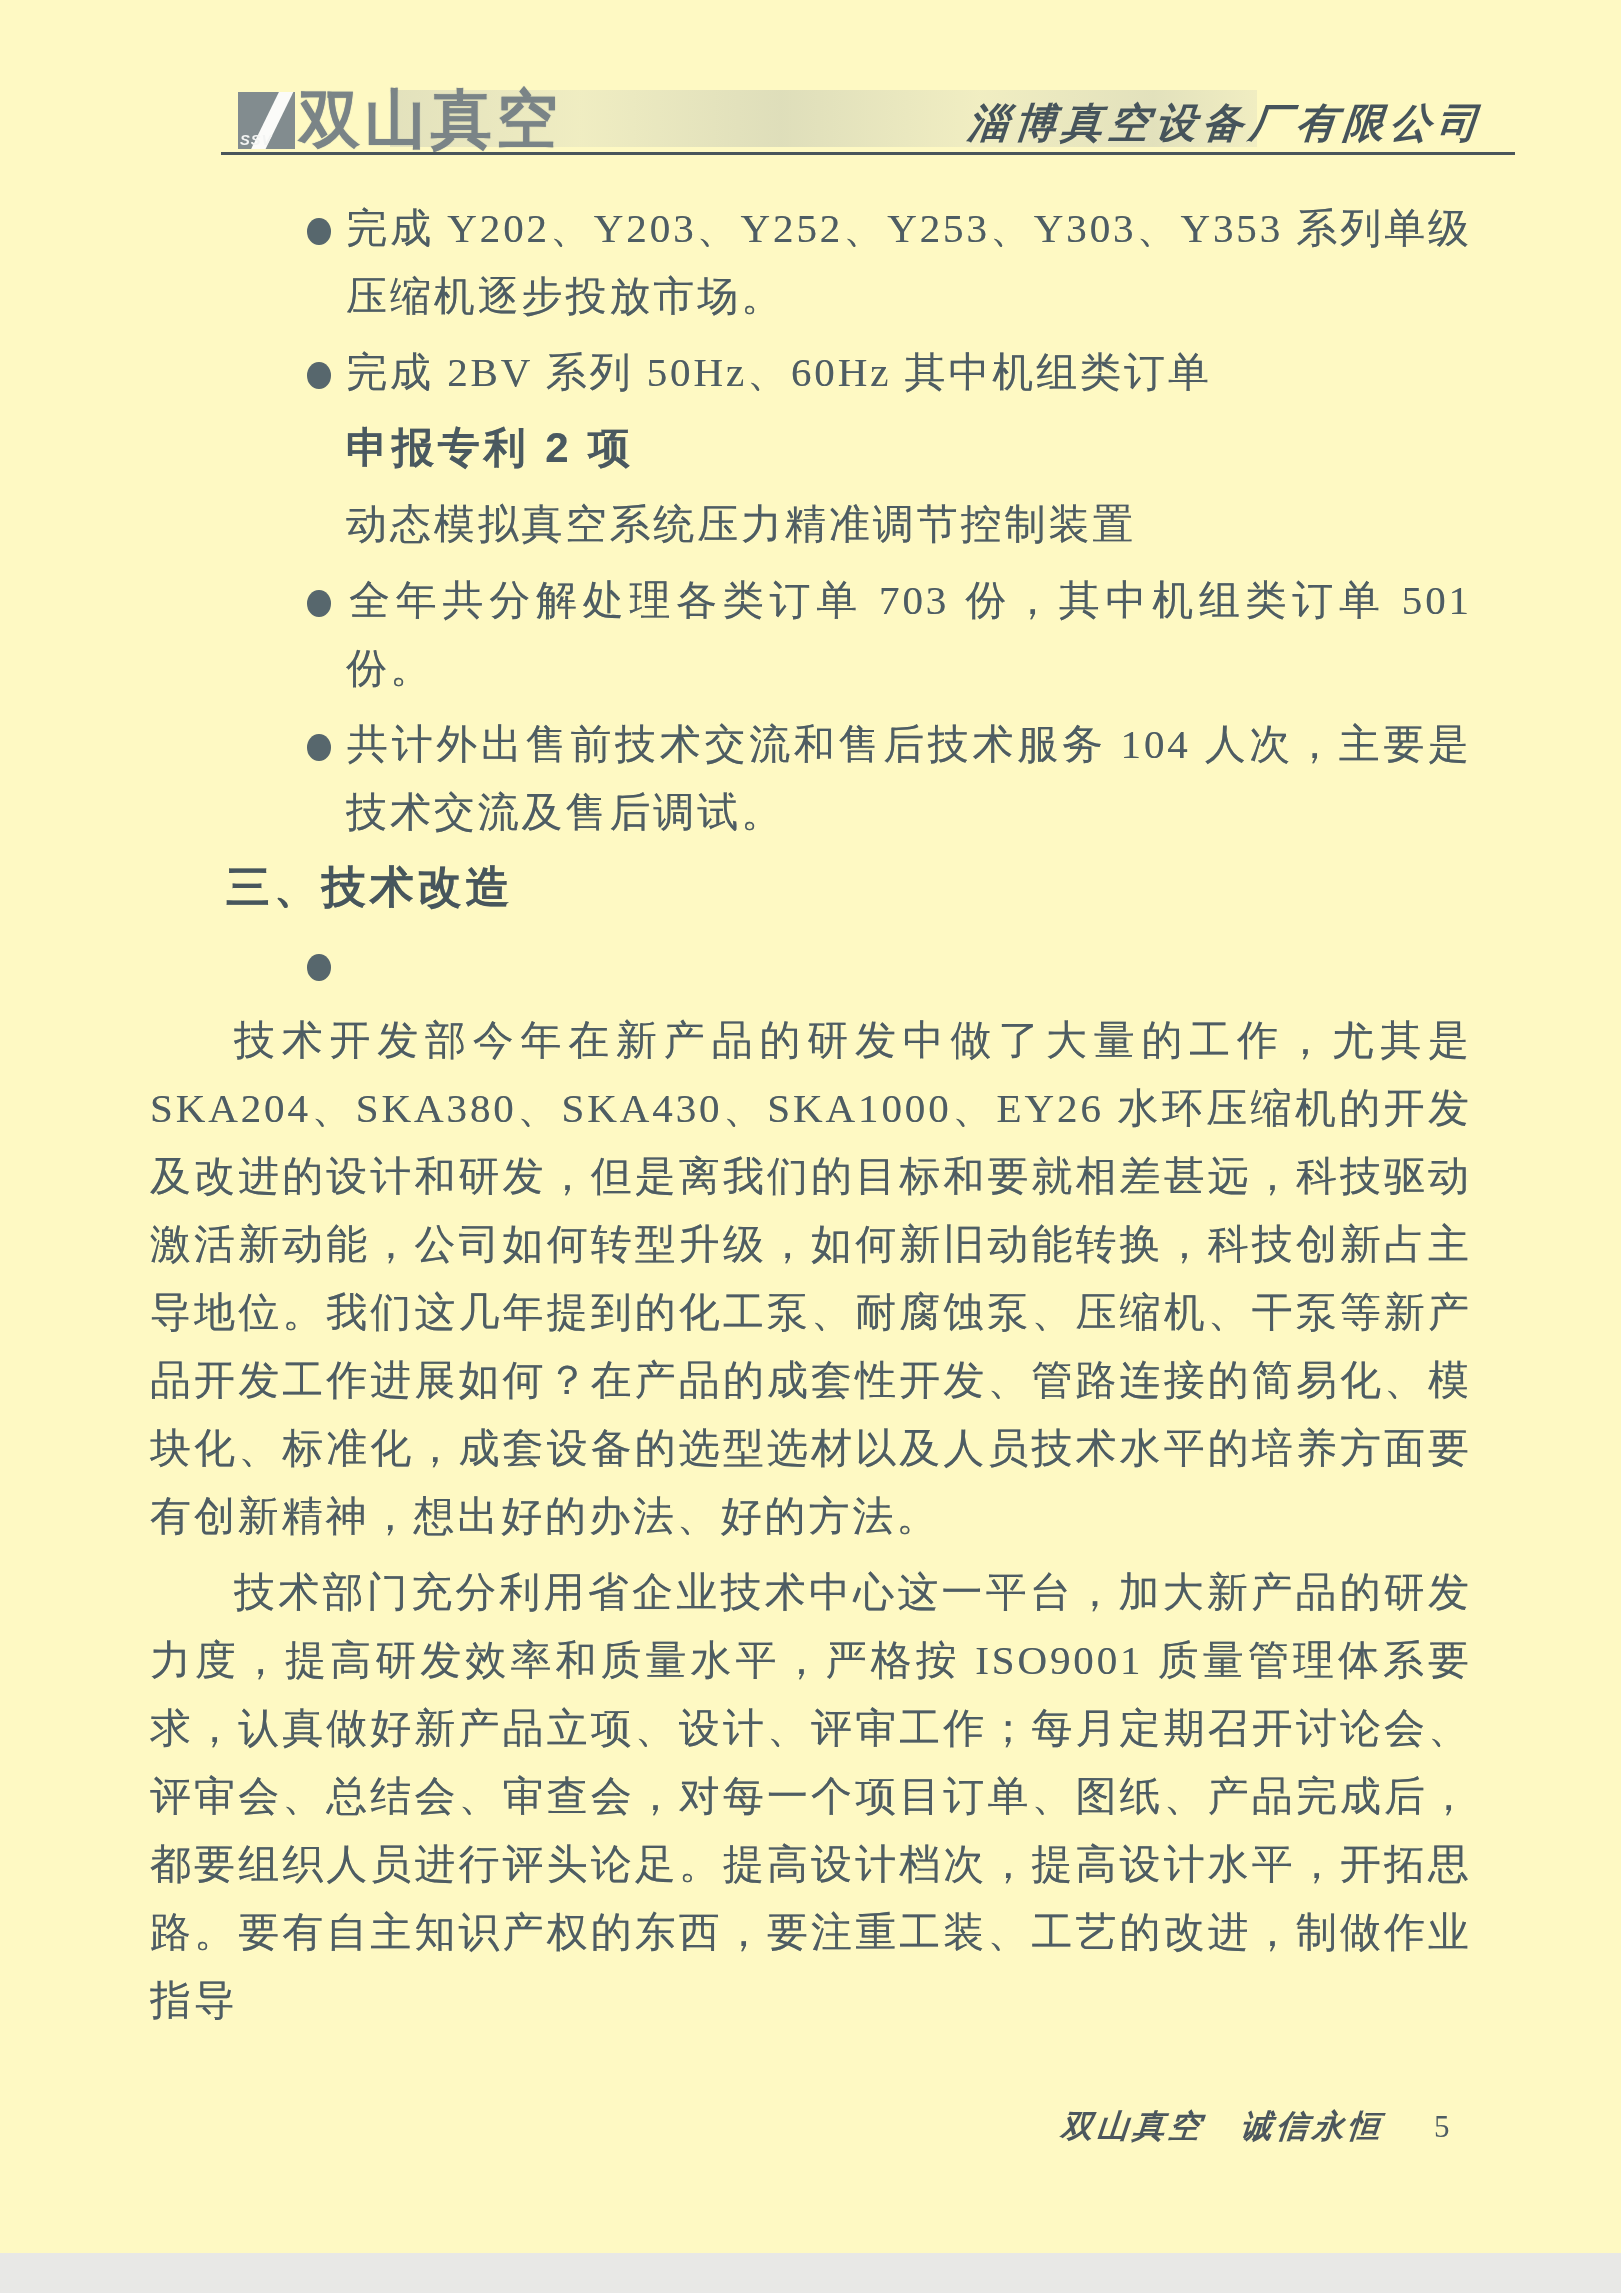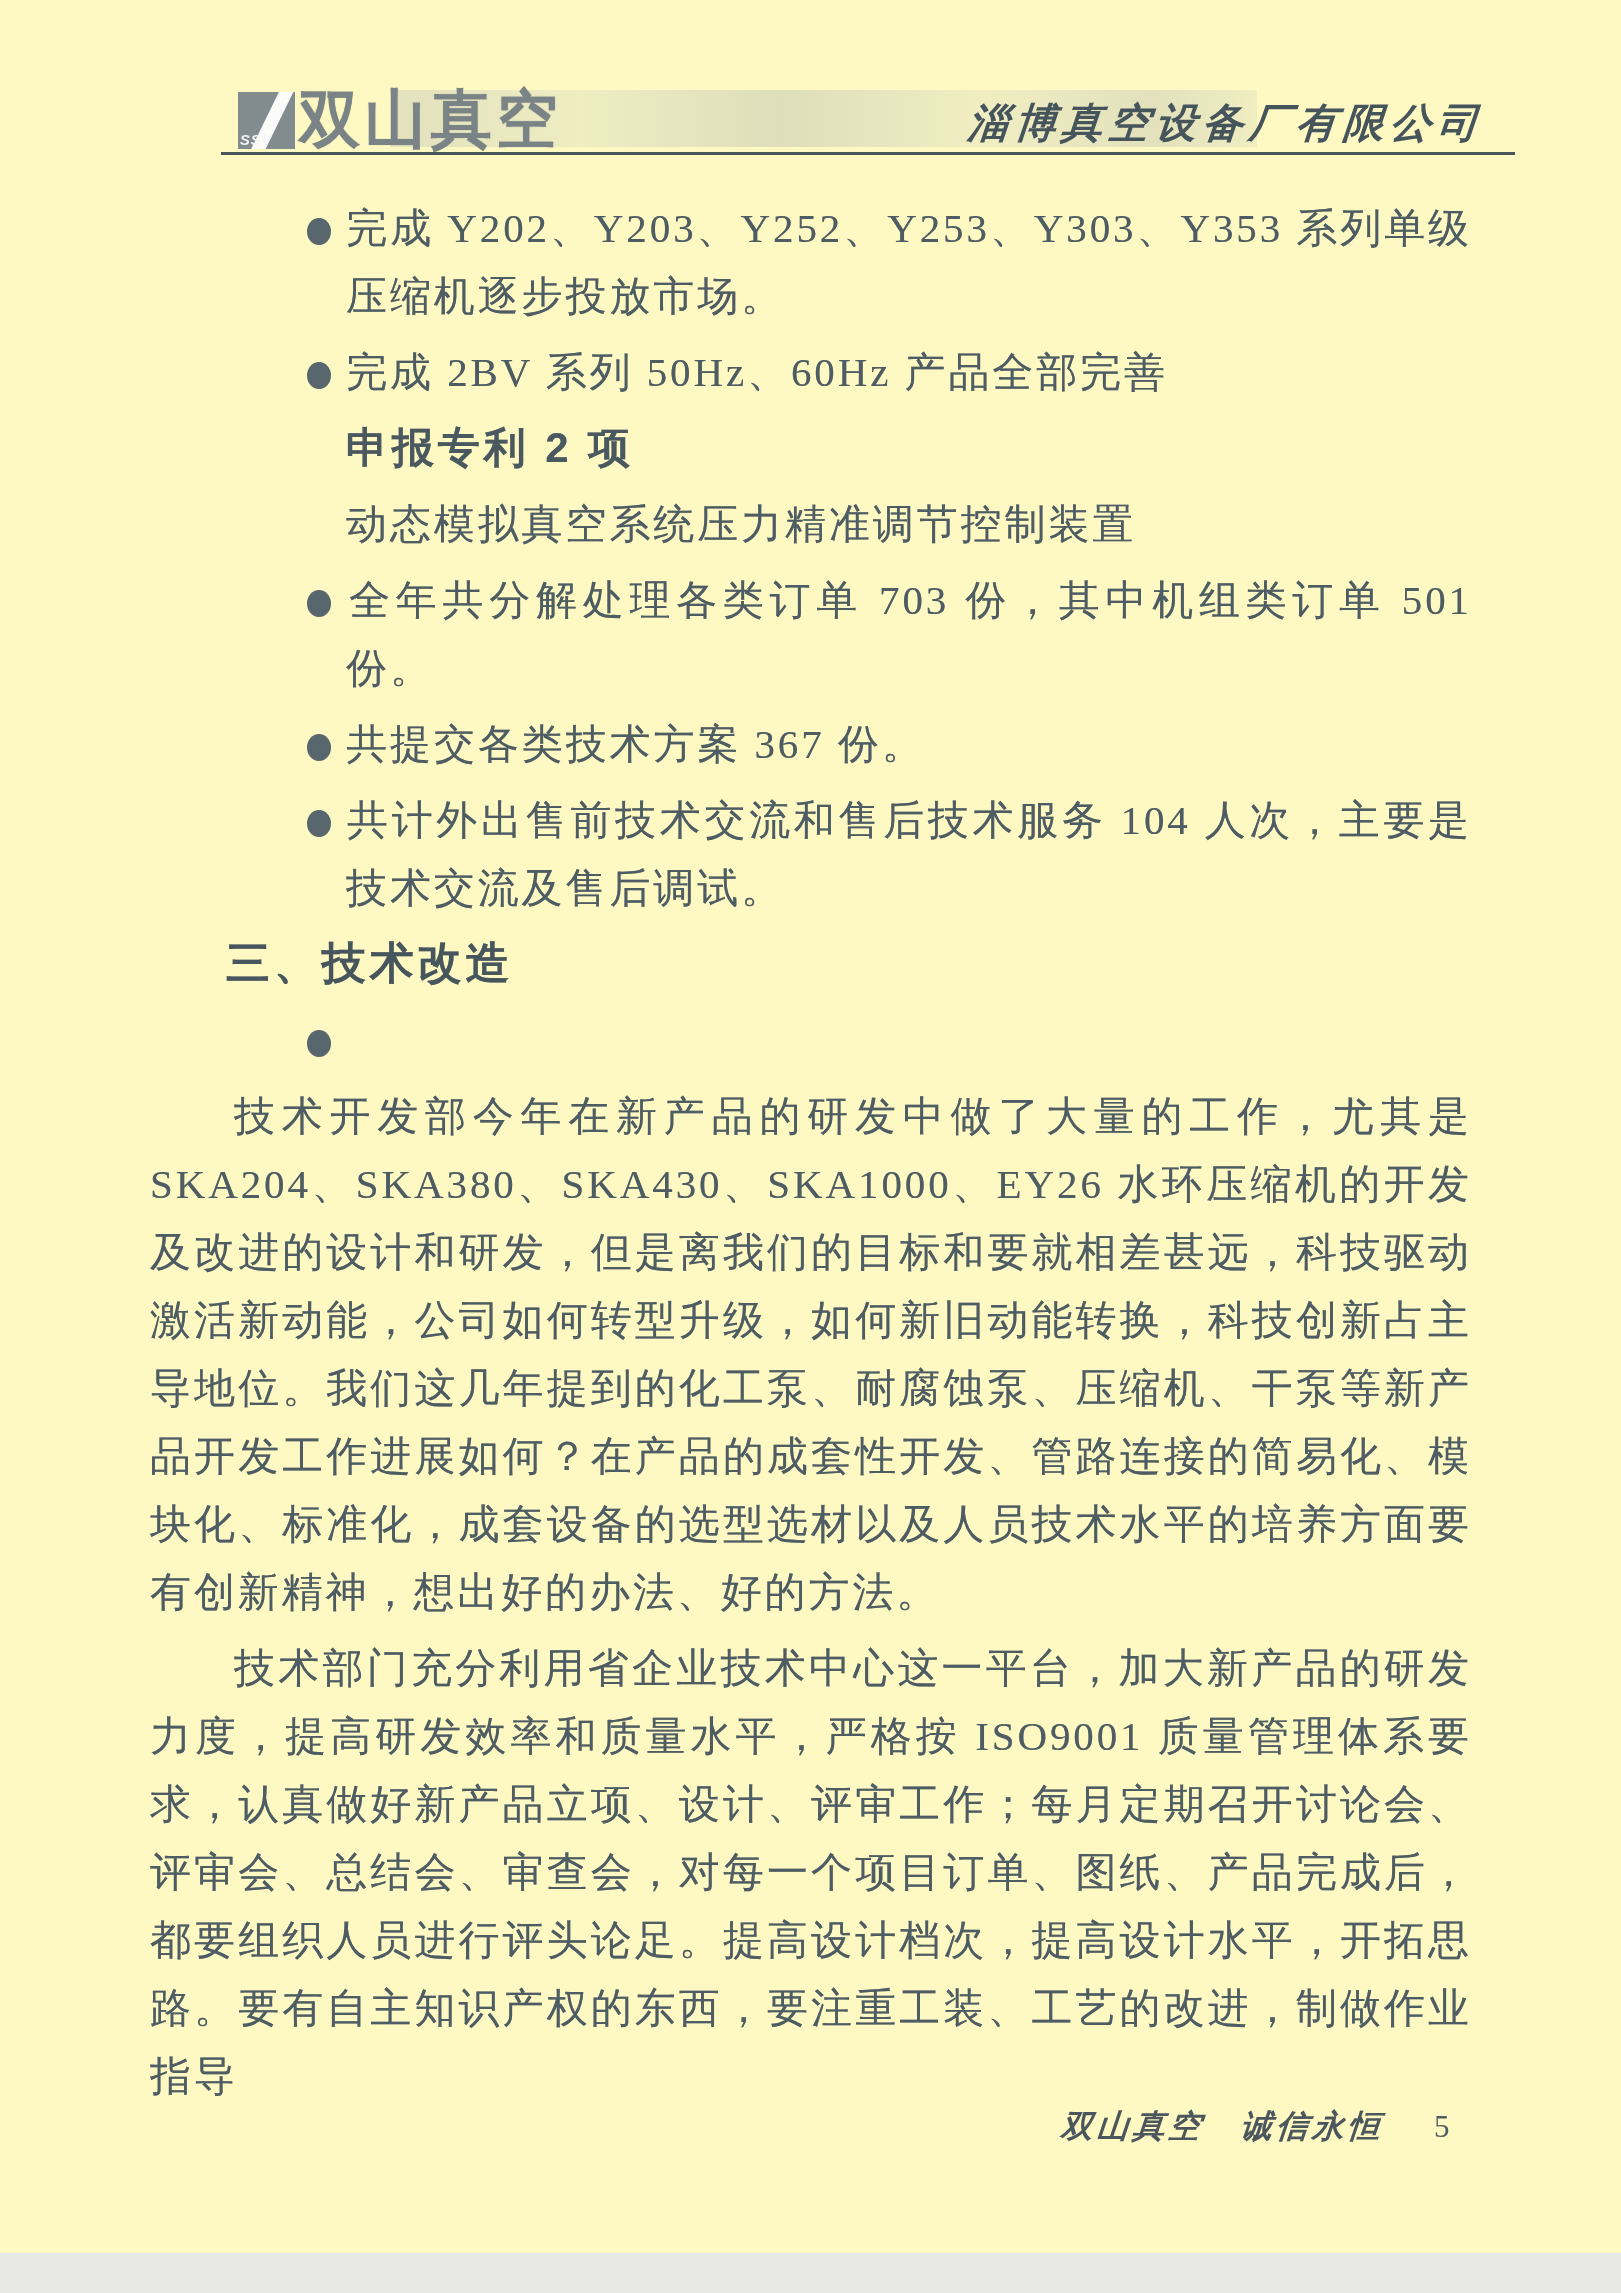--- a/index.html
+++ b/index.html
@@ -88,25 +88,24 @@
         <span class="logo-ssv">SSV</span>
       </span>
       <span class="logo-text">双山真空</span>
     </div>
     <div class="company-name">淄博真空设备厂有限公司</div>
     <div class="header-rule"></div>
   </header>
 
   <main id="content">
       <div class="blk bullet"><span class="dot"></span><span>完成 Y202、Y203、Y252、Y253、Y303、Y353 系列单级压缩机逐步投放市场。</span></div>
-      <div class="blk bullet"><span class="dot"></span><span>完成 2BV 系列 50Hz、60Hz 产品全部完善</span></div>
+      <div class="blk bullet"><span class="dot"></span><span>完成 2BV 系列 50Hz、60Hz 其中机组类订单</span></div>
       <div class="blk subheading">申报专利 2 项</div>
       <div class="blk plain">动态模拟真空系统压力精准调节控制装置</div>
       <div class="blk bullet"><span class="dot"></span><span>全年共分解处理各类订单 703 份，其中机组类订单 501 份。</span></div>
-      <div class="blk bullet"><span class="dot"></span><span>共提交各类技术方案 367 份。</span></div>
       <div class="blk bullet"><span class="dot"></span><span>共计外出售前技术交流和售后技术服务 104 人次，主要是技术交流及售后调试。</span></div>
       <div class="blk heading">三、技术改造</div>
       <div class="blk bullet"><span class="dot"></span></div>
       <div class="blk paragraph">技术开发部今年在新产品的研发中做了大量的工作，尤其是 SKA204、SKA380、SKA430、SKA1000、EY26 水环压缩机的开发及改进的设计和研发，但是离我们的目标和要就相差甚远，科技驱动激活新动能，公司如何转型升级，如何新旧动能转换，科技创新占主导地位。我们这几年提到的化工泵、耐腐蚀泵、压缩机、干泵等新产品开发工作进展如何？在产品的成套性开发、管路连接的简易化、模块化、标准化，成套设备的选型选材以及人员技术水平的培养方面要有创新精神，想出好的办法、好的方法。</div>
       <div class="blk paragraph">技术部门充分利用省企业技术中心这一平台，加大新产品的研发力度，提高研发效率和质量水平，严格按 ISO9001 质量管理体系要求，认真做好新产品立项、设计、评审工作；每月定期召开讨论会、评审会、总结会、审查会，对每一个项目订单、图纸、产品完成后，都要组织人员进行评头论足。提高设计档次，提高设计水平，开拓思路。要有自主知识产权的东西，要注重工装、工艺的改进，制做作业指导</div>
     </main>
 
   <footer>
     <span class="motto">双山真空　诚信永恒</span>
     <span class="page-num">5</span>

